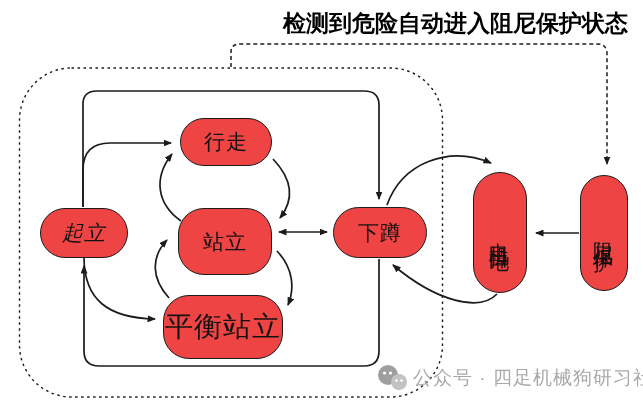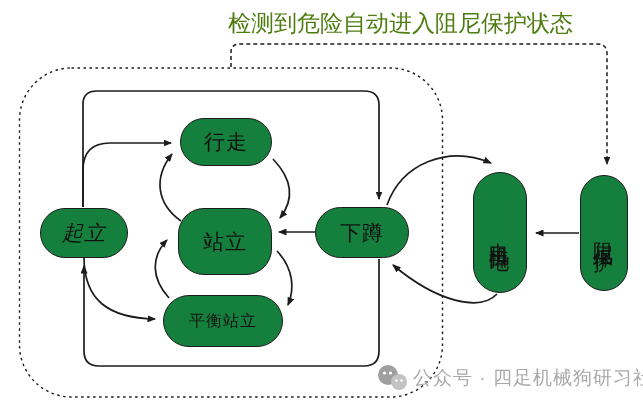--- a/index.html
+++ b/index.html
@@ -4,31 +4,31 @@
 <style>
   html,body{margin:0;padding:0;}
   body{
     width:643px;height:410px;position:relative;overflow:hidden;
     background:#ffffff;
     font-family:"Liberation Serif","DejaVu Serif",serif;
   }
   #edge-layer{position:absolute;left:0;top:0;z-index:0;}
   .node{
     position:absolute;z-index:1;
-    background:#15803d;border:1.6px solid #1c1c1c;
+    background:#ef4444;border:1.6px solid #1c1c1c;
     display:flex;align-items:center;justify-content:center;
     font-size:21px;color:#111;box-sizing:border-box;
     letter-spacing:1px;
     text-align:center;
   }
   .pill-h{border-radius:26px;}
   .pill-v{border-radius:27px;writing-mode:vertical-rl;text-orientation:upright;letter-spacing:3px;font-size:20px;}
   #title-label{
     position:absolute;left:228px;top:8px;width:400px;z-index:2;
-    text-align:left;font-size:23px;font-weight:400;color:#4d7c0f;
+    text-align:right;font-size:23px;font-weight:700;color:#000000;
   }
   #watermark{
     position:absolute;left:376px;top:364px;z-index:2;
     display:flex;align-items:center;gap:5px;
   }
   #watermark-text{
     color:#aaa9a9;font-size:19px;letter-spacing:1px;white-space:nowrap;
     font-family:"Liberation Sans","DejaVu Sans",sans-serif;
   }
 </style>
@@ -72,23 +72,23 @@
 </svg>
 
 <div id="title-label">检测到危险自动进入阻尼保护状态</div>
 
 <div class="node pill-h" style="left:40px;top:208px;width:88px;height:50px;font-style:italic;">起立</div>
 
 <div class="node pill-h" style="left:180px;top:118px;width:92px;height:48px;">行走</div>
 
 <div class="node pill-h" style="left:178px;top:208px;width:94px;height:67px;">站立</div>
 
-<div class="node pill-h" style="left:163px;top:295px;width:120px;height:52px;font-size:16px;">平衡站立</div>
+<div class="node pill-h" style="left:163px;top:295px;width:120px;height:64px;font-size:28px;">平衡站立</div>
 
-<div class="node pill-h" style="left:315px;top:207px;width:94px;height:51px;">下蹲</div>
+<div class="node pill-h" style="left:333px;top:207px;width:94px;height:51px;">下蹲</div>
 
 <div class="node pill-v" style="left:473px;top:172px;width:54px;height:121px;">电机掉电</div>
 
 <div class="node pill-v" style="left:580px;top:175px;width:48px;height:116px;">阻尼保护</div>
 
 <div id="watermark">
   <svg width="32" height="28" viewBox="0 0 32 28">
     <circle cx="12" cy="11" r="10" fill="#9f9f9f"></circle>
     <circle cx="8.5" cy="9" r="1.6" fill="#ffffff"></circle>
     <circle cx="14.5" cy="9" r="1.6" fill="#ffffff"></circle>

